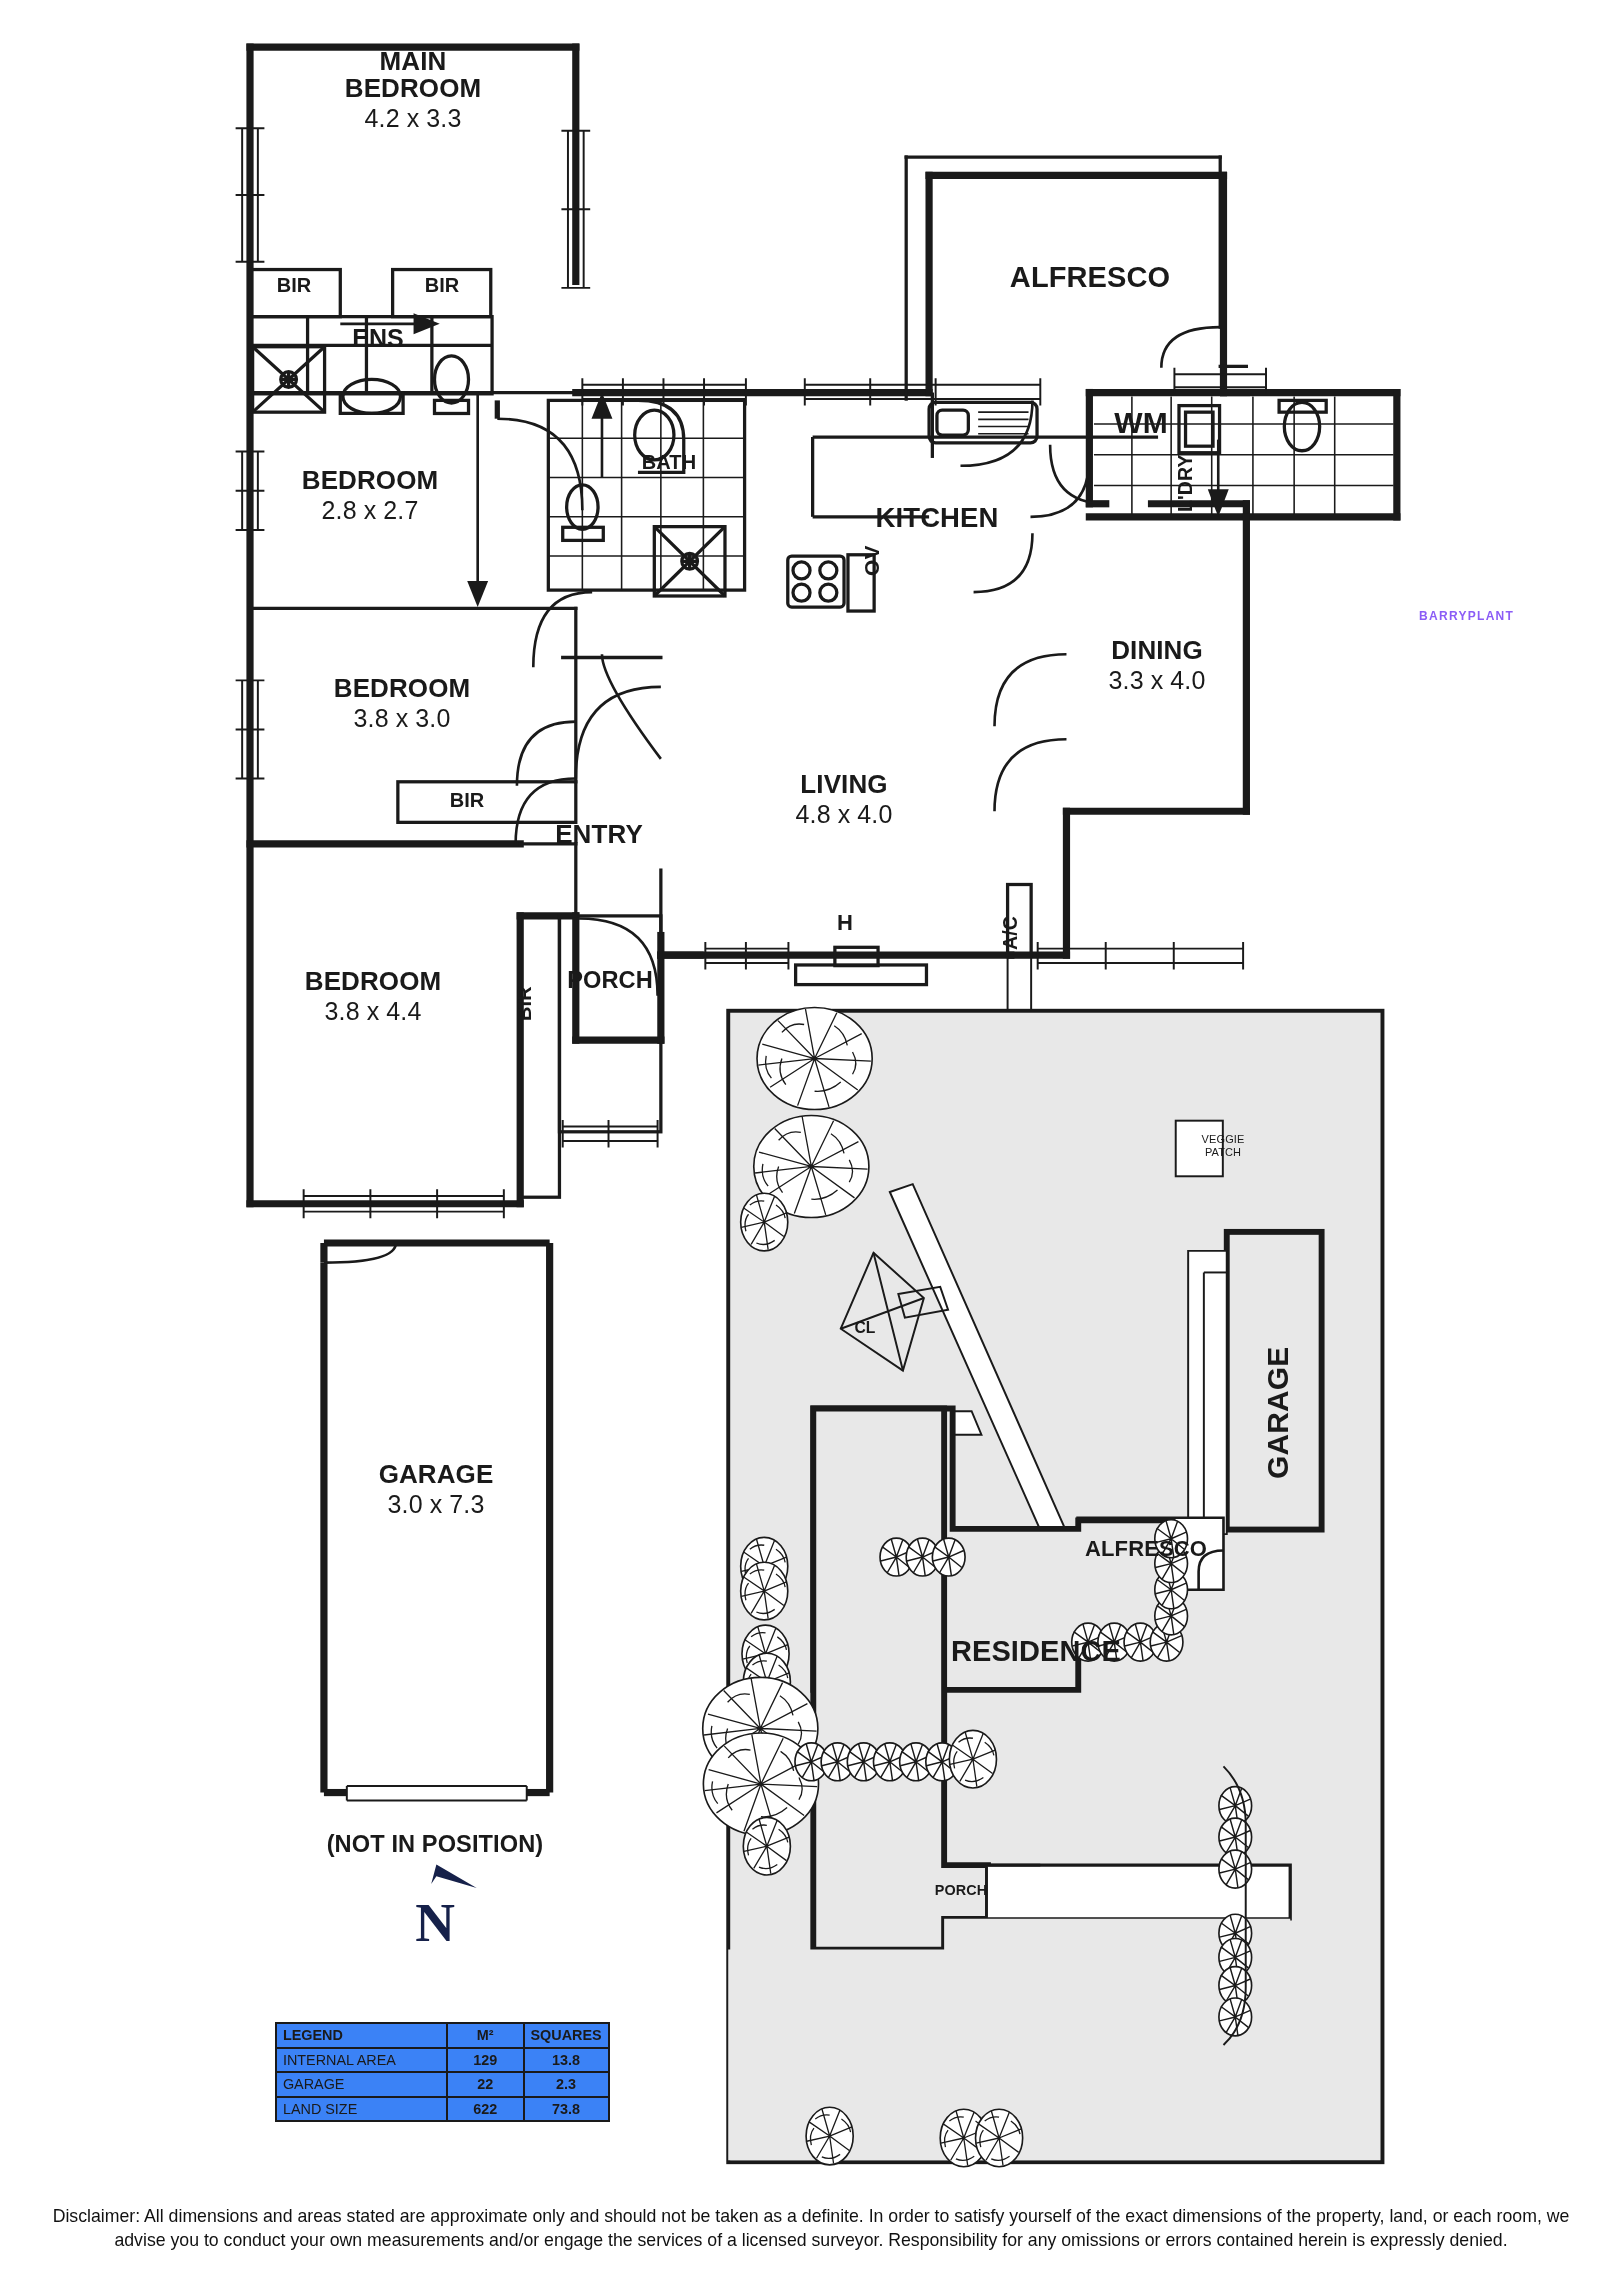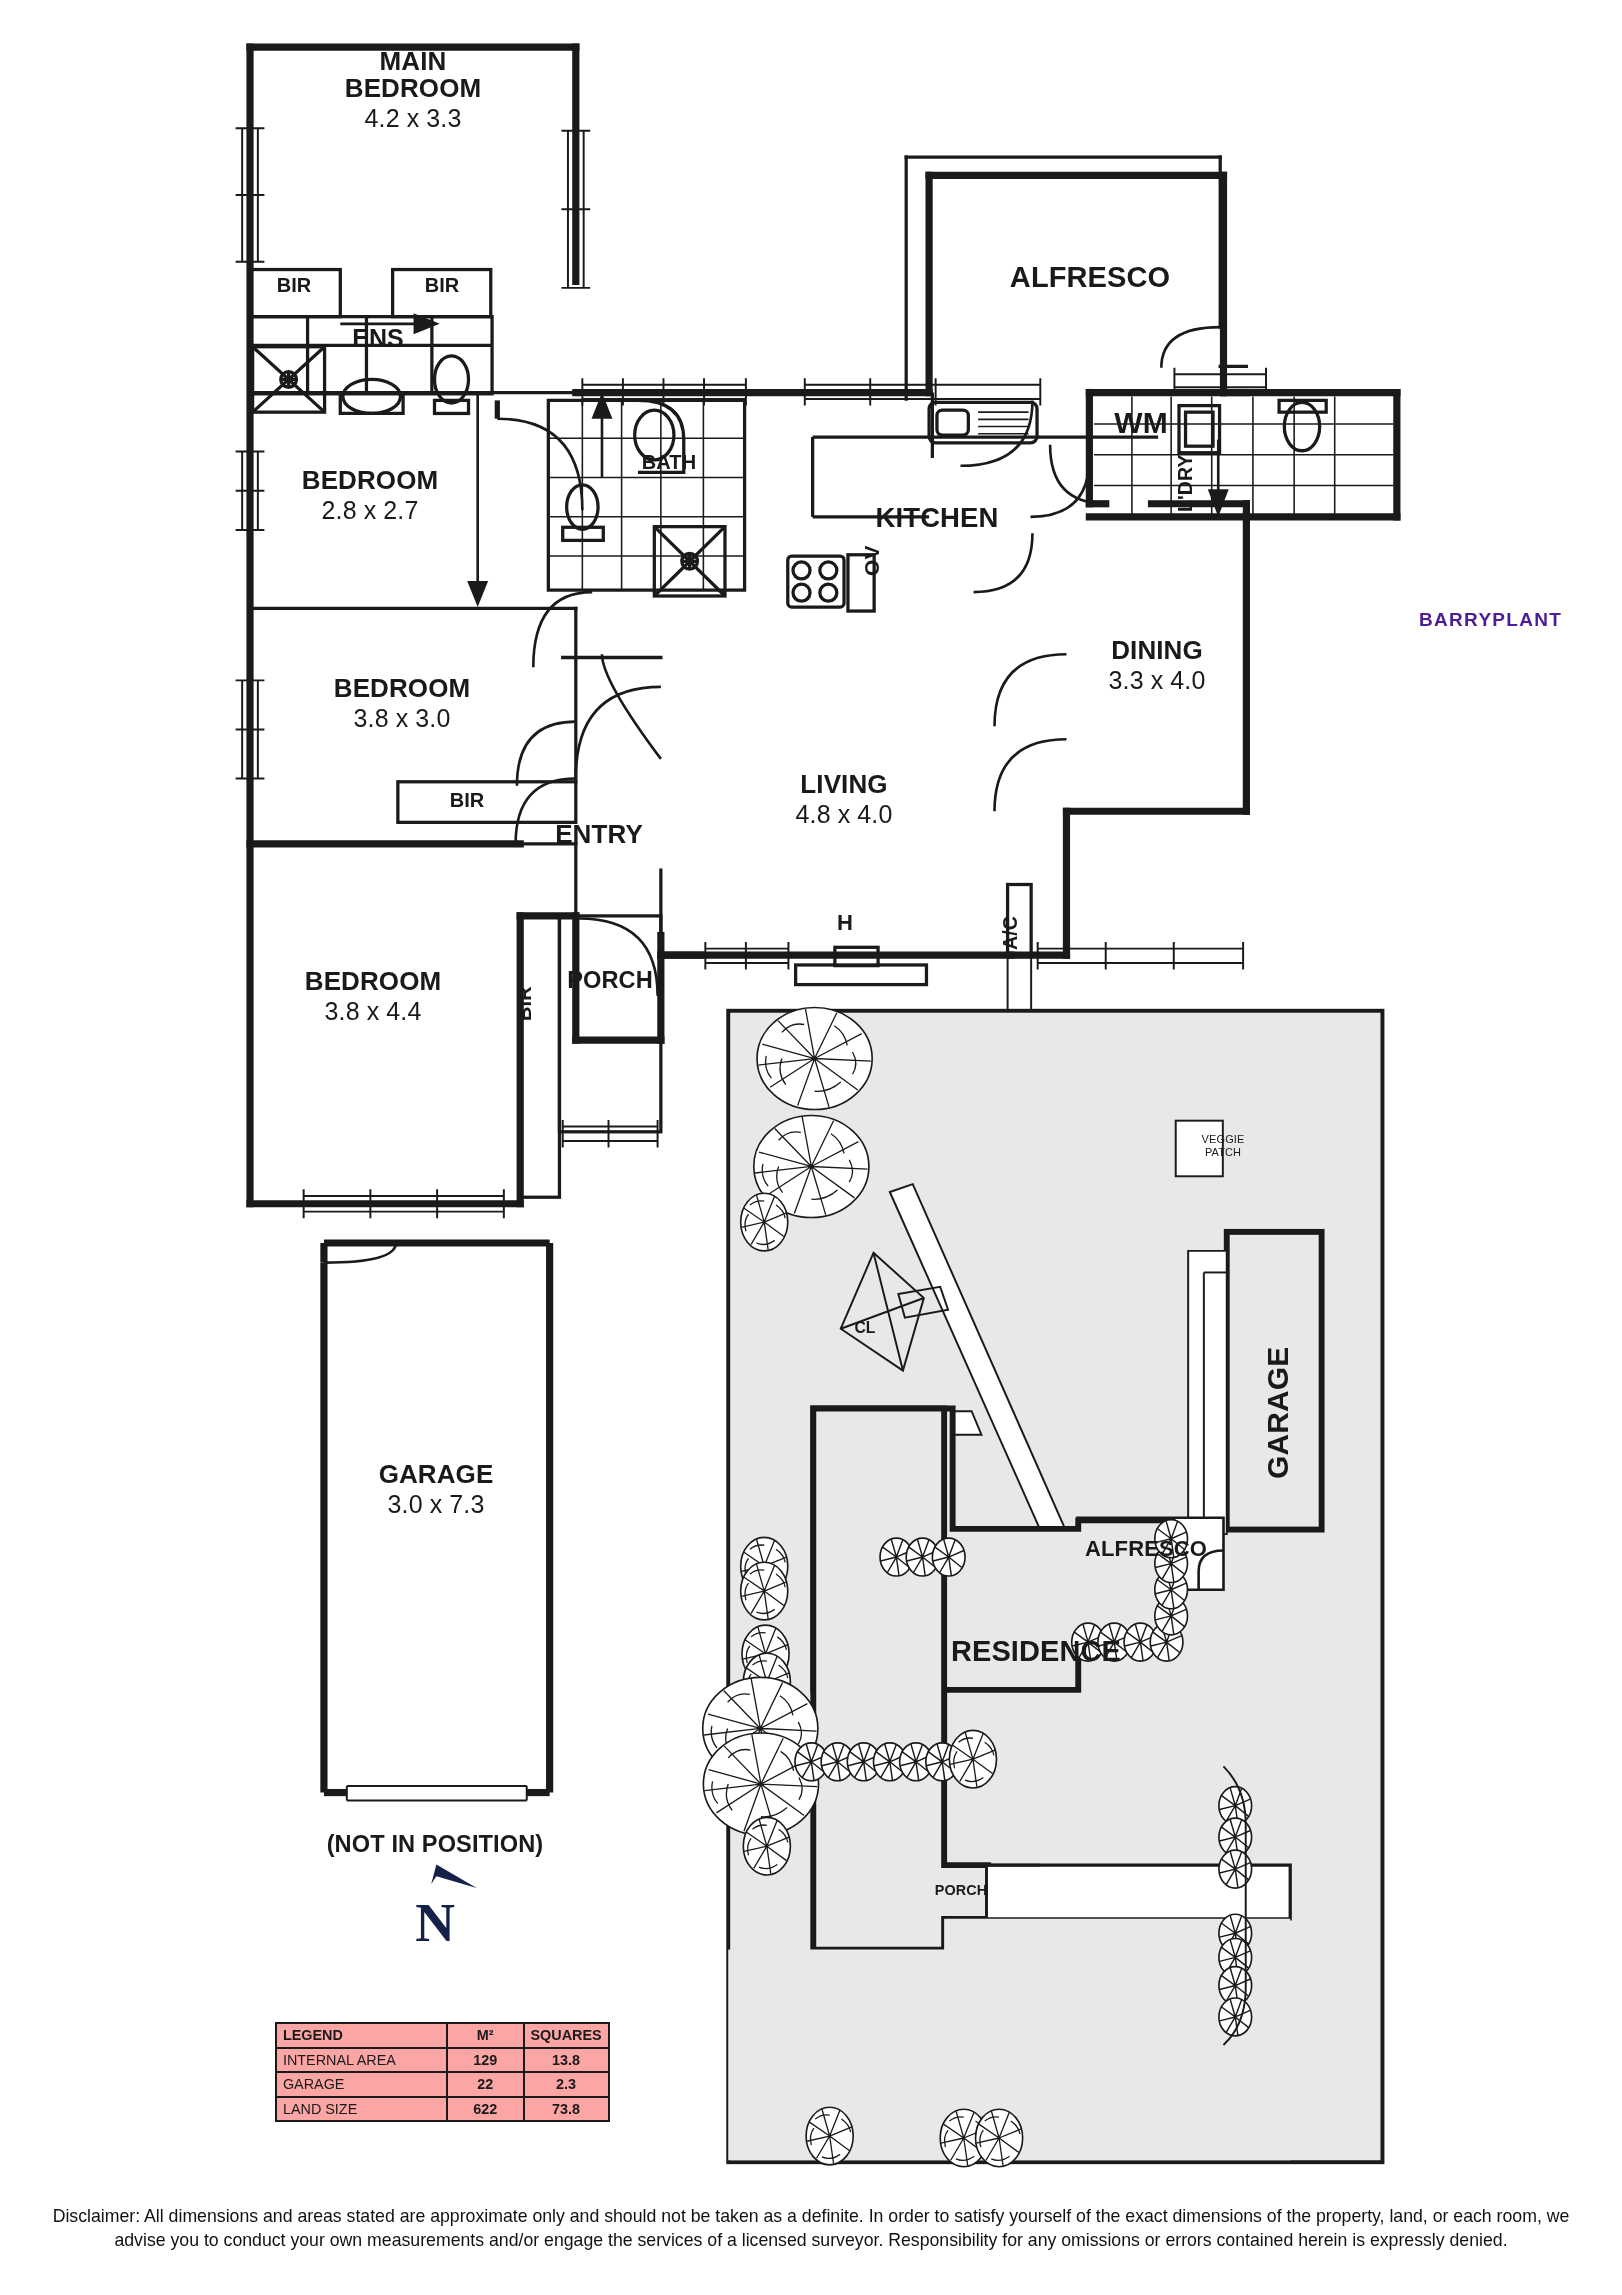--- a/index.html
+++ b/index.html
@@ -17,21 +17,21 @@
   .lbl.c{transform:translateX(-50%);text-align:center;}
   .room{font-size:26px;}
   .room .dim{display:block;font-weight:400;font-size:25px;margin-top:2.6px;}
   .small{font-size:20px;font-weight:700;}
   .tiny{font-size:15.7px;font-weight:700;}
   .micro{font-size:11px;font-weight:400;line-height:1.15;}
   .rot90raw{transform:rotate(-90deg);}
 
   
   #legend{position:absolute;left:275px;top:2022px;border-collapse:collapse;
-          background:#fca5a5;padding-left:40px;}
+          background:#3b82f6;padding-left:40px;}
   #legend td,#legend th{border:2px solid #1a1a1a;font-size:14.4px;
           font-family:"Liberation Sans",sans-serif;padding:3.3px 5.9px;
           color:#1a1a1a;}
   #legend th{font-weight:700;text-align:left;}
   #legend td.k{font-weight:400;text-align:left;width:157px;}
   #legend td.v{text-align:center;width:63px;font-weight:700;border-radius:6px;}
   #legend th.m,#legend th.s{text-align:center;}
 
   
   #disclaimer{position:absolute;left:50%;transform:translateX(-50%);
@@ -40,22 +40,22 @@
     font-family:"Liberation Sans",sans-serif;}
 
   
   #northN{position:absolute;left:435px;top:1891px;transform:translateX(-50%);
     font-family:"Liberation Serif",serif;font-weight:700;font-size:55px;
     color:#16214a;}
   #notinpos{position:absolute;left:435px;top:1832px;transform:translateX(-50%);
     font-size:23.6px;font-weight:700;}
 
   
-  #wm{position:absolute;left:1419px;top:609px;font-size:19px;letter-spacing:1.3px;
-      color:#4c1d95;font-weight:700;font-family:"Liberation Sans",sans-serif;}
+  #wm{position:absolute;left:1419px;top:609px;font-size:12px;letter-spacing:1.3px;
+      color:#8b5cf6;font-weight:700;font-family:"Liberation Sans",sans-serif;}
 </style>
 </head>
 <body>
 
 <div id="sheet">
 
 <svg class="plan" viewBox="0 0 2479 3508">
   <defs>
     <g id="treeBig">
       <ellipse cx="0" cy="0" rx="88" ry="78" fill="#ffffff" stroke="#1a1a1a" stroke-width="2.5"></ellipse>

